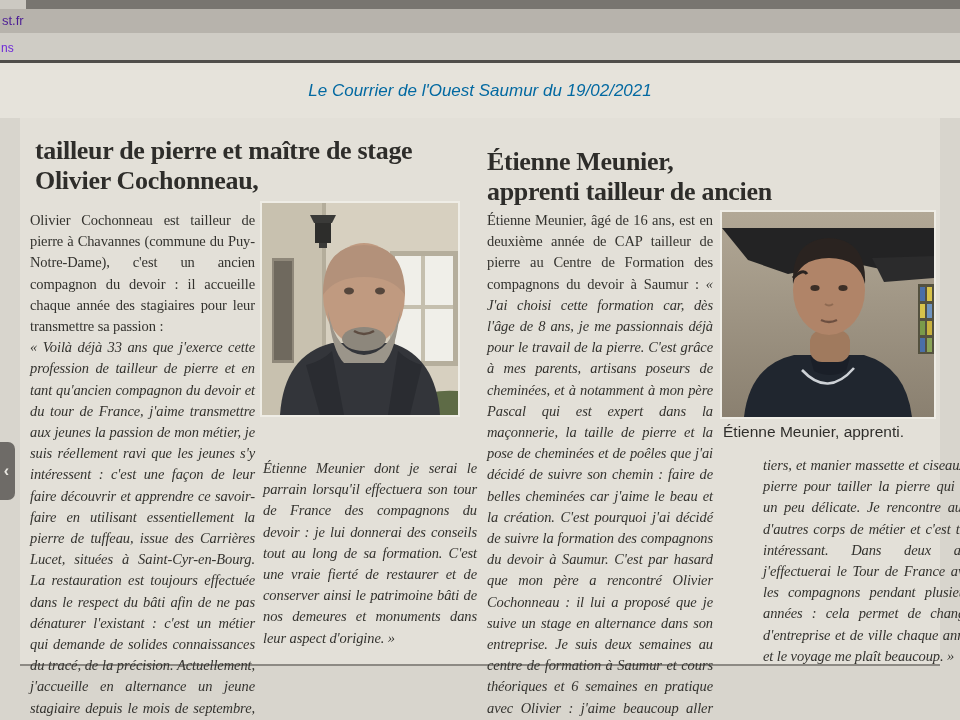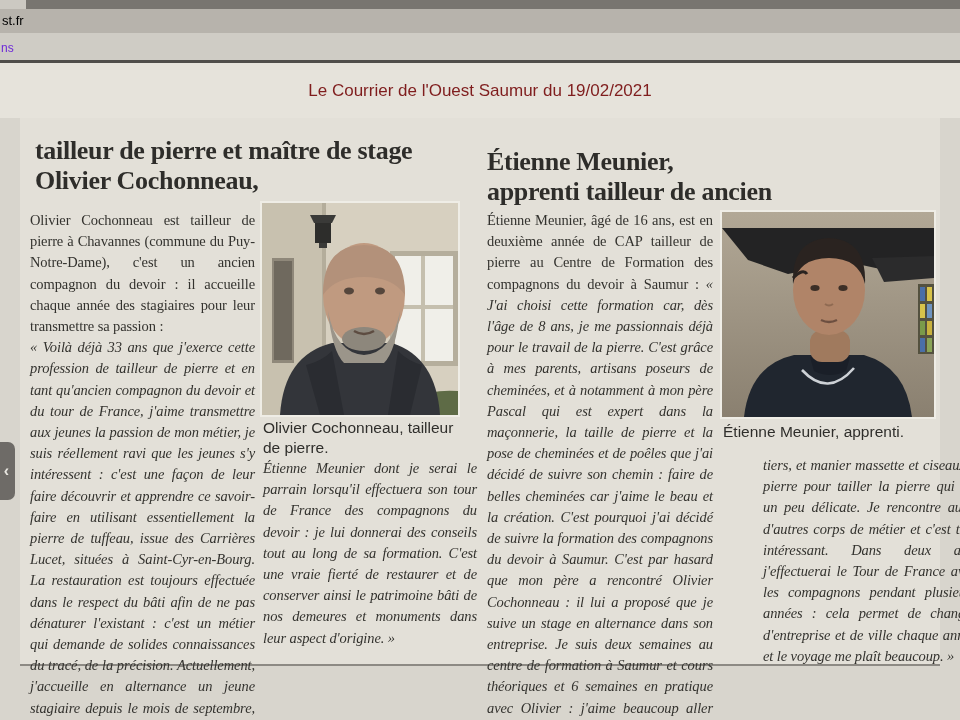--- a/index.html
+++ b/index.html
@@ -6,28 +6,28 @@
   .screen{
     position:relative;width:960px;height:720px;overflow:hidden;
     background:#d8d5cd;
     font-family:"Liberation Serif", serif;
     color:#34332f;
   }
   
   .top-corner{position:absolute;left:0;top:0;width:26px;height:9px;background:#ccc9c2;}
   .top-darkbar{position:absolute;left:26px;top:0;width:934px;height:9px;background:#787570;}
   .url-band{position:absolute;left:0;top:9px;width:960px;height:24px;background:#b7b3ac;}
-  .url-text{position:absolute;left:2px;top:4px;font-family:"Liberation Sans",sans-serif;font-size:13px;color:#000000;}
+  .url-text{position:absolute;left:2px;top:4px;font-family:"Liberation Sans",sans-serif;font-size:13px;color:#4c1d95;}
   .tabs-band{position:absolute;left:0;top:33px;width:960px;height:27px;background:#cfccc5;}
   .tab-text{position:absolute;left:1px;top:8px;font-family:"Liberation Sans",sans-serif;font-size:12px;color:#6d28d9;}
   .chrome-divider{position:absolute;left:0;top:60px;width:960px;height:3px;background:#504e4a;}
   .header-band{position:absolute;left:0;top:63px;width:960px;height:55px;background:#e6e3db;}
   .header-title{
     position:absolute;left:0;top:18px;width:960px;text-align:center;
-    font-family:"Liberation Sans",sans-serif;font-size:17px;color:#7f1d1d;
+    font-family:"Liberation Sans",sans-serif;font-size:17px;color:#0369a1;font-style:italic;
   }
   
   .page{
     position:absolute;left:20px;top:118px;width:920px;height:546px;
     background:#e3e0d8;border-bottom:2px solid #8d8a84;
   }
   .headline{
     position:absolute;font-weight:bold;font-size:26px;line-height:30px;
     color:#2e2d2a;letter-spacing:-0.3px;
   }
@@ -120,21 +120,20 @@
         <ellipse cx="102" cy="92" rx="41" ry="52" fill="#c09a80"></ellipse>
         <path d="M61 92 q0 -50 41 -50 q41 0 41 50 q-12 -18 -41 -18 q-29 0 -41 18z" fill="#b3917a"></path>
         <path d="M66 108 q8 42 36 44 q28 -2 36 -44 q-4 40 -16 52 h-40 q-12 -12 -16 -52z" fill="#9b958a"></path>
         <ellipse cx="102" cy="136" rx="22" ry="12" fill="#8d877c"></ellipse>
         <ellipse cx="87" cy="88" rx="5" ry="3.4" fill="#55463c"></ellipse>
         <ellipse cx="118" cy="88" rx="5" ry="3.4" fill="#55463c"></ellipse>
         <path d="M92 128 q10 6 20 0" stroke="#5d4c41" stroke-width="2.5" fill="none"></path>
       </svg>
     </div>
 
-    <div class="caption caption-left">Olivier Cochonneau, tailleur de pierre.</div>
 
     <div class="bodycol col-mid-quote">
       <p class="ital">Étienne Meunier dont je serai le parrain lorsqu'il effectuera son tour de France des compagnons du devoir : je lui donnerai des conseils tout au long de sa formation. C'est une vraie fierté de restaurer et de conserver ainsi le patrimoine bâti de nos demeures et monuments dans leur aspect d'origine. »</p>
     </div>
 
     <div class="headline headline-right">
       <div>Étienne Meunier,</div>
       <div>apprenti tailleur de ancien</div>
     </div>
 

